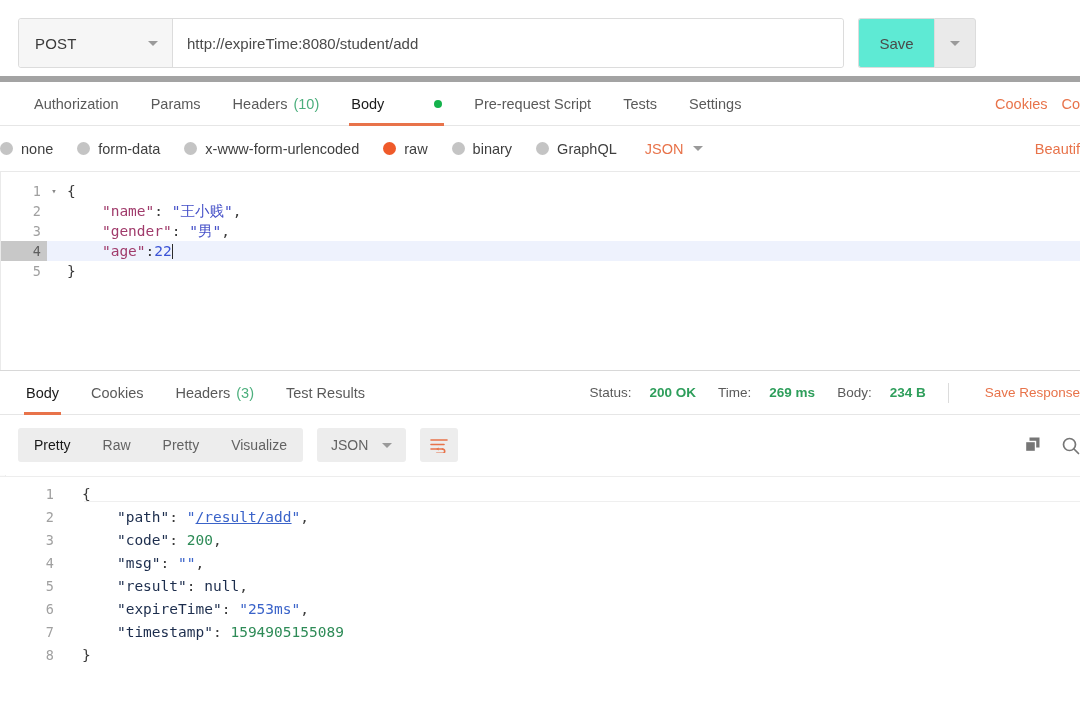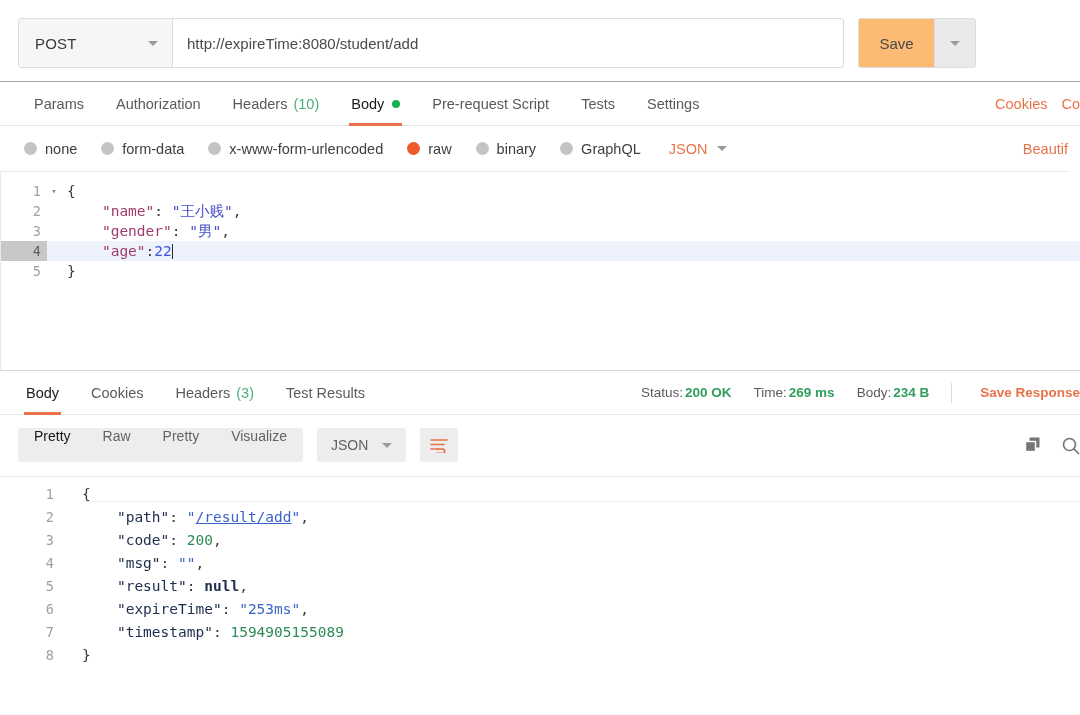--- a/index.html
+++ b/index.html
@@ -13,21 +13,21 @@
     position: relative;
     width: 1080px; height: 715px;
     background: #ffffff;
     overflow: hidden;
   }
 
   
   .urlbar {
     position: absolute; left: 0; top: 0; right: 0; height: 82px;
     background: #ffffff;
-    border-bottom: 1px solid #a3a3a3;
+    border-bottom: 6px solid #a3a3a3;
   }
   .urlbar-inner {
     position: absolute; left: 18px; top: 18px; right: 0; height: 50px;
     display: flex; align-items: stretch;
   }
   .method-url {
     display: flex; align-items: stretch;
     width: 826px;
     border: 1px solid #dcdcdc;
     border-radius: 3px;
@@ -74,21 +74,21 @@
     width: 42px;
     background: #1e88e5;
     border-left: 1px solid #3d9af0;
     border-radius: 0 3px 3px 0;
     display: flex; align-items: center; justify-content: center;
     cursor: pointer;
   }
   .save-group { display: flex; align-items: stretch; margin-left: 14px; }
   .save-btn {
     width: 76px;
-    background: #fdba74;
+    background: #5eead4;
     border: 1px solid #dcdcdc;
     border-right: none;
     border-radius: 3px 0 0 3px;
     display: flex; align-items: center; justify-content: center;
     color: #4a4a4a; font-size: 15px;
     cursor: pointer;
   }
   .save-caret {
     width: 42px;
     background: #eaeaea;
@@ -106,44 +106,43 @@
     display: flex; align-items: stretch;
     padding-left: 18px;
   }
   .rtab {
     position: relative;
     display: flex; align-items: center;
     padding: 0 16px;
     font-size: 14.5px; color: #5a5a5a;
     cursor: pointer; white-space: nowrap;
   }
-  .rtab.active { color: #1a1a1a; }
+  .rtab.active { color: #1a1a1a; gap: 42px; }
   .rtab.active::after {
     content: ""; position: absolute; left: 14px; right: 14px; bottom: -1px;
     height: 3px; background: #e8734a;
   }
   .badge-count { color: #4caf7d; margin-left: 6px; }
   .green-dot {
     width: 8px; height: 8px; border-radius: 50%;
     background: #14b24c; margin-left: 8px;
   }
   .tabs-right {
     margin-left: auto;
     display: flex; align-items: center; gap: 14px;
     padding-right: 0px;
   }
   .link-orange { color: #e8734a; font-size: 14.5px; cursor: pointer; white-space: nowrap; }
 
   
   .body-types {
-    position: absolute; left: 0; top: 126px; right: 12px; height: 46px;
+    position: absolute; left: 0; top: 126px; right: 0; height: 46px;
     background: #fff;
     border-bottom: 1px solid #e9e9e9;
     display: flex; align-items: center;
-    padding-left: 24px;
   }
   .radio-item {
     display: flex; align-items: center;
     margin-right: 24px; cursor: pointer; white-space: nowrap;
   }
   .radio-dot {
     width: 13px; height: 13px; border-radius: 50%;
     background: #c4c4c4; margin-right: 8px; flex: none;
   }
   .radio-item.selected .radio-dot { background: #ef5a2a; }
@@ -194,21 +193,21 @@
     display: inline-block; width: 1px; height: 15px;
     background: #2b2b2b; vertical-align: -3px;
   }
 
   
   .rs-key   { color: #1c2d4d; }
   .rs-punc  { color: #3a3a3a; }
   .rs-str   { color: #3a63c9; }
   .rs-link  { color: #3a63c9; text-decoration: underline; cursor: pointer; }
   .rs-num   { color: #2e8b57; }
-  .rs-null  { color: #1c2d4d; font-weight: bold; }
+  .rs-null  { color: #1c2d4d; }
 
   .req-editor {
     left: 0; top: 172px; width: 1080px; height: 198px;
     border-left: 1px solid #eaeaea;
   }
   .req-editor .codes { padding-top: 9px; }
 
   
   .divider {
     position: absolute; left: 0; right: 0; top: 370px; height: 1px;
@@ -221,38 +220,38 @@
     display: flex; align-items: stretch;
     padding-left: 10px;
   }
   .resp-meta {
     margin-left: auto;
     display: flex; align-items: center;
     padding-right: 0px;
     font-size: 13.5px;
   }
   .meta-item { margin-left: 22px; color: #5a5a5a; white-space: nowrap; }
-  .meta-item .val { color: #2e9e5b; font-weight: bold; margin-left: 2px; }
+  .meta-item .val { color: #2e9e5b; font-weight: bold; margin-left: 18px; }
   .meta-sep {
     width: 1px; height: 20px; background: #dcdcdc;
     margin-left: 22px;
   }
   .save-resp {
-    margin-left: 28px; color: #e8734a; font-size: 13.5px;
-    font-weight: bold; cursor: pointer; white-space: nowrap;
+    margin-left: 36px; color: #e8734a; font-size: 13.5px;
+    font-weight: normal; cursor: pointer; white-space: nowrap;
   }
 
   .resp-toolbar {
     position: absolute; left: 0; top: 415px; right: 0; height: 60px;
     background: #fff;
     display: flex; align-items: center;
     padding: 0 0 0 18px;
   }
   .seg {
-    display: flex; align-items: flex-start;
+    display: flex; align-items: center;
     background: #ededed; border-radius: 3px; height: 34px;
   }
   .seg-item {
     display: flex; align-items: center;
     padding: 0 16px; font-size: 14px; color: #636363;
     cursor: pointer; white-space: nowrap;
   }
   .seg-item.active { color: #1a1a1a; }
   .fmt-dd {
     display: flex; align-items: center; gap: 14px;
@@ -314,24 +313,24 @@
         <div class="save-caret">
           <span class="caret"></span>
         </div>
       </div>
 
     </div>
   </div>
 
   <div class="req-tabs">
     <div class="rtab">
+      <span>Authorization</span>
+    </div>
+    <div class="rtab">
       <span>Params</span>
-    </div>
-    <div class="rtab">
-      <span>Authorization</span>
     </div>
     <div class="rtab">
       <span>Headers</span>
       <span class="badge-count">(10)</span>
     </div>
     <div class="rtab active">
       <span>Body</span>
       <span class="green-dot"></span>
     </div>
     <div class="rtab">

